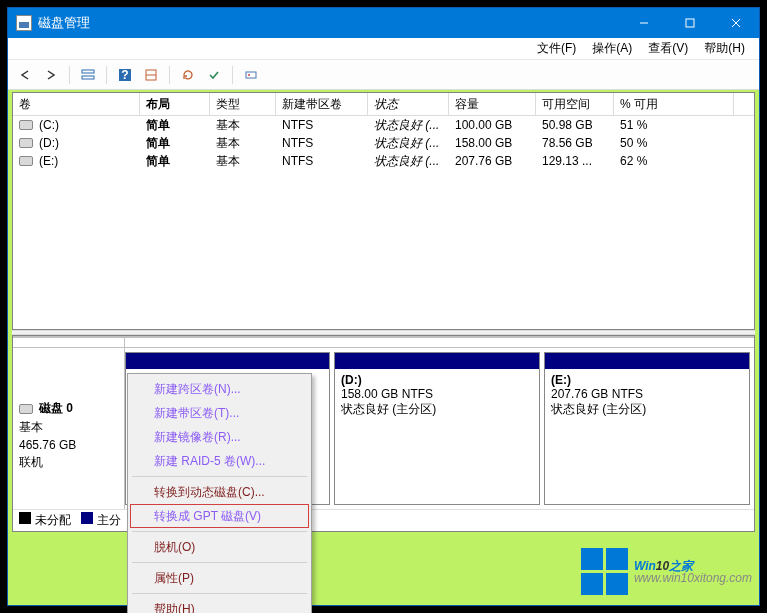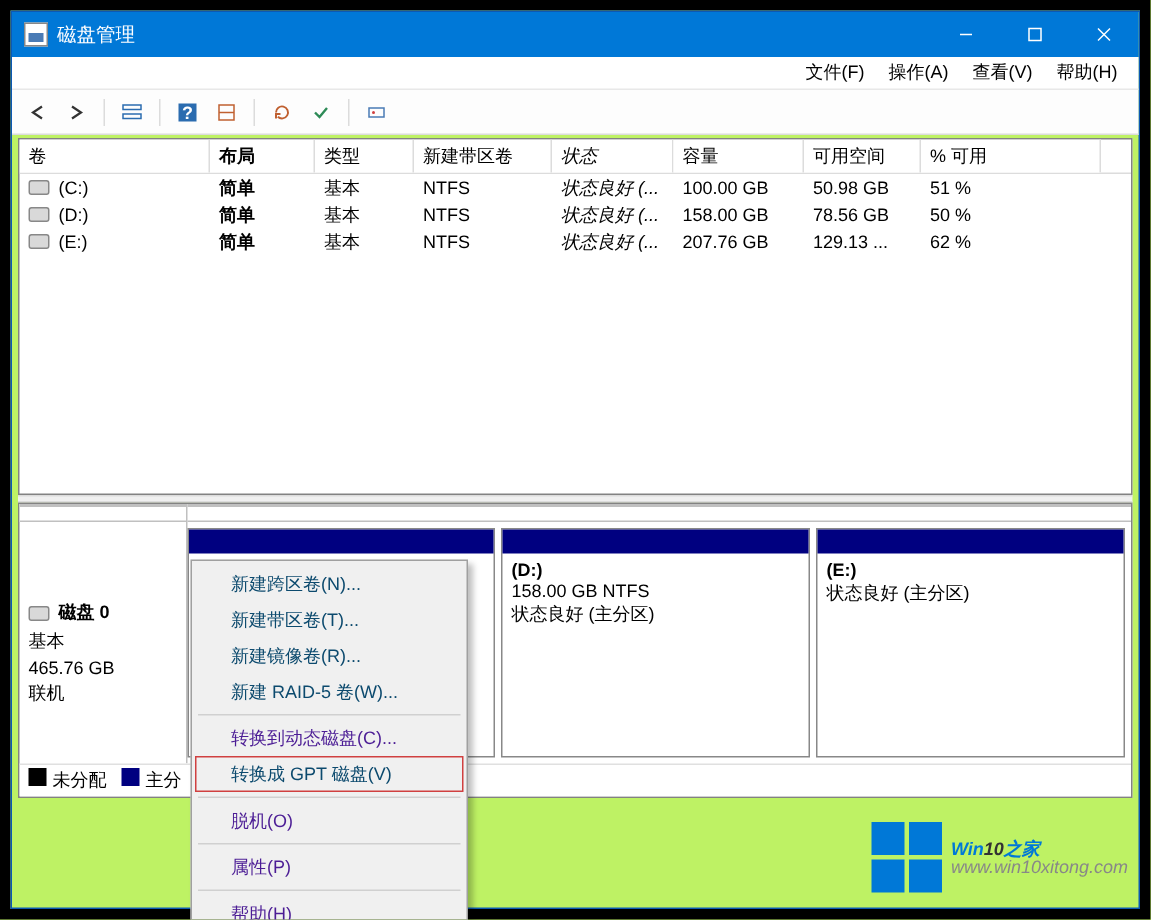--- a/index.html
+++ b/index.html
@@ -39,22 +39,22 @@
   .partition { flex: 1; border: 1px solid #888; position: relative; }
   .partition .stripe { height: 16px; background: #000080; }
   .partition .pbody { padding: 4px 6px; }
   .partition .pname { font-weight: bold; }
   .legend { height: 22px; border-top: 1px solid #e0e0e0; display: flex; align-items: center; gap: 10px; padding: 0 6px; background: #fff;}
   .legend .lg { display: flex; gap: 4px; }
   .legend .sw { width: 12px; height: 12px; }
   .sw-black { background: #000; }
   .sw-navy { background: #000080; }
   .context-menu { position: absolute; left: 127px; top: 373px; width: 185px; background: #f0f0f0; border: 1px solid #a0a0a0; box-shadow: 3px 3px 4px rgba(0,0,0,0.25); padding: 3px 2px; z-index: 50; }
-  .context-menu .cm-item { height: 24px; display: flex; align-items: center; padding: 0 18px 0 24px; color: #4c1d95; cursor: pointer; white-space: nowrap; font-size:12px;}
-  .context-menu .cm-item.disabled { color: #0c4a6e; cursor: default; }
+  .context-menu .cm-item { height: 24px; display: flex; align-items: center; padding: 0 18px 0 24px; color: #7f1d1d; cursor: pointer; white-space: nowrap; font-size:12px;}
+  .context-menu .cm-item.disabled { color: #8b5cf6; cursor: default; }
   .context-menu .cm-sep { height: 1px; background: #d0d0d0; margin: 3px 2px; }
   .context-menu .cm-item.highlight { outline: 1px solid #d04040; outline-offset: -1px; }
   .watermark { position: absolute; right: 15px; bottom: 18px; display: flex; align-items: flex-start; gap: 6px; z-index: 30; font-style: italic;}
   .watermark .winlogo { display: grid; grid-template-columns: 22px 22px; grid-template-rows: 22px 22px; gap: 3px; }
   .watermark .winlogo div { background: #0078d7; }
   .watermark .txt { display: flex; flex-direction: column; line-height: 1; color:#0078d7;}
   .watermark .txt .big { font-size: 26px; font-weight: bold; }
   .watermark .txt .big .ten { color: #333; }
   .watermark .txt .sub { font-size: 12px; color: #888; align-self: flex-end; transform: translateY(-2px); }
   .disk-icon-ctx { width: 14px; height: 10px; background: #d9d9d9; border: 1px solid #888; border-radius: 2px; }
@@ -231,20 +231,21 @@
             <div class="pbody">
               <div class="pname">(D:)</div>
               <div>158.00 GB NTFS</div>
               <div>状态良好 (主分区)</div>
             </div>
           </div>
           <div class="partition">
             <div class="stripe"></div>
             <div class="pbody">
               <div class="pname">(E:)</div>
+              <div>207.76 GB NTFS</div>
               <div>状态良好 (主分区)</div>
             </div>
           </div>
         </div>
       </div>
     </div>
     <div class="legend">
       <div class="lg">
           <div class="sw sw-black"></div>
           <span>未分配</span>

